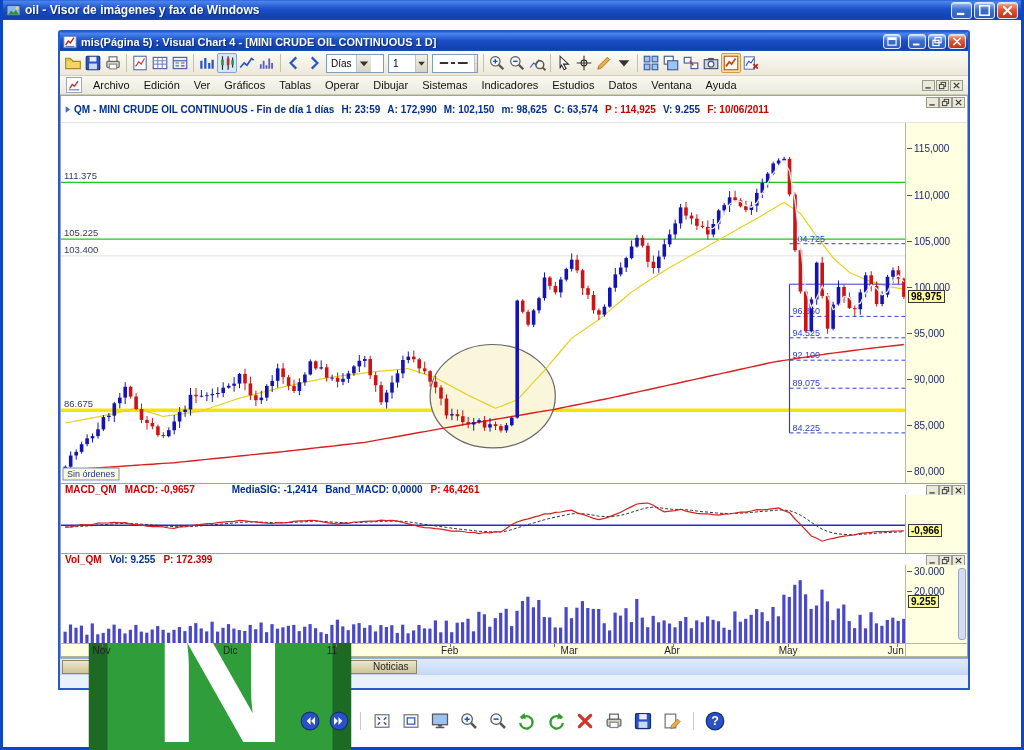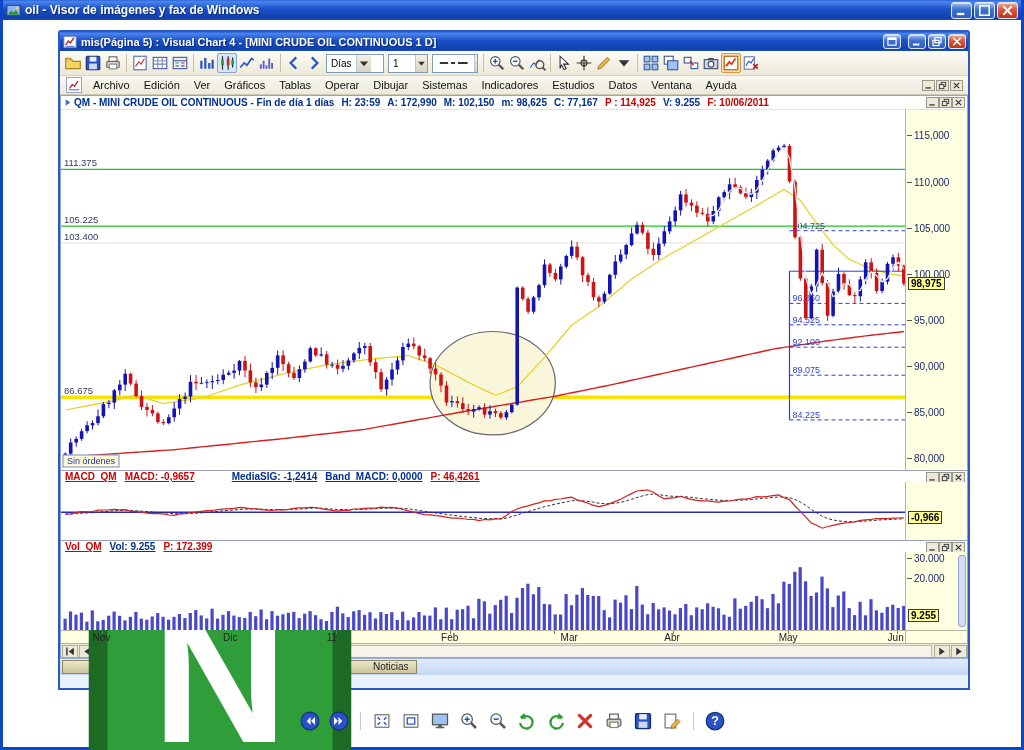--- a/index.html
+++ b/index.html
@@ -40,27 +40,27 @@
 .vc-menubar{height:19px;display:flex;align-items:center;background:linear-gradient(#faf8f0,#eceadb);border-bottom:1px solid #cfcab4;padding:0 2px;}
 .menu-logo{width:16px;height:16px;margin:0 4px;flex:none;border:1px solid #9aa6c8;background:#fff;display:flex;align-items:center;justify-content:center;}
 .menu-logo svg{width:13px;height:13px;}
 .menu-item{font-size:11px;color:#111;padding:2px 7px;white-space:nowrap;}
 .mdi-controls{margin-left:auto;display:flex;gap:1px;padding-right:3px;}
 .mini-btn{width:13px;height:11px;border:1px solid #9a9a8a;background:#ece9d8;display:inline-flex;align-items:center;justify-content:center;}
 .mini-btn svg{width:8px;height:8px;}
 
 .chart-region{margin:0;width:908px;height:563px;border:1px solid #8fa3d4;background:#fff;overflow:hidden;}
 .row{display:flex;width:906px;}
-.quote-row{height:14px;position:relative;background:#fff;border-bottom:1px solid #e2e2e2;align-items:center;}
+.quote-row{height:27px;position:relative;background:#fff;border-bottom:1px solid #e2e2e2;align-items:center;}
 .quote-row .marker{width:9px;height:9px;margin:0 2px;flex:none;}
 .q-seg{font-size:10px;font-weight:bold;margin-right:7px;white-space:nowrap;}
 .panel-controls{position:absolute;right:2px;top:1px;display:flex;}
 .main-row{height:360px;}
 .hdr-row{height:12px;position:relative;background:#fff;border-top:1px solid #9aa0b8;align-items:center;padding-left:4px;}
-.hdr-seg{font-size:10px;font-weight:bold;margin-right:8px;white-space:nowrap;text-decoration:underline;}
+.hdr-seg{font-size:10px;font-weight:bold;margin-right:8px;white-space:nowrap;}
 .macd-row{height:58px;}
 .vol-row{height:78px;}
 .plot{width:844px;height:100%;position:relative;background:#fff;}
 .plot svg{position:absolute;left:0;top:0;}
 .axis{width:62px;height:100%;position:relative;background:#ffffe1;border-left:1px solid #b9b59c;}
 .axis-tick{position:absolute;left:1px;display:flex;align-items:center;height:11px;font-size:10px;color:#1c2a6e;white-space:nowrap;}
 .axis-tick .dash{width:5px;border-top:1px solid #555;margin-right:2px;}
 .val-box{position:absolute;left:2px;background:#ffff96;border:1px solid #3a3a3a;font-size:10px;font-weight:bold;padding:0 2px;color:#000;white-space:nowrap;z-index:3;}
 .vscroll{position:absolute;right:1px;top:3px;bottom:3px;width:8px;background:#d4def0;border:1px solid #96a6c6;border-radius:3px;}
 .xaxis-row{height:13px;background:#ffffe1;border-top:1px solid #b9b59c;}
@@ -403,21 +403,21 @@
               <svg viewBox="0 0 10 10" style="display: block; width: 100%; height: 100%;">
                 <path d="M3 1.5L8 5L3 8.5z" fill="#4a6ab8"></path>
               </svg>
             </span>
           <span id="quote-segments" style="display:flex;align-items:center;">
               <span class="q-seg" style="color: rgb(0, 48, 144);">QM - MINI CRUDE OIL CONTINUOUS - Fin de día 1 días</span>
               <span class="q-seg" style="color: rgb(0, 48, 144);">H: 23:59</span>
               <span class="q-seg" style="color: rgb(0, 48, 144);">A: 172,990</span>
               <span class="q-seg" style="color: rgb(0, 48, 144);">M: 102,150</span>
               <span class="q-seg" style="color: rgb(0, 48, 144);">m: 98,625</span>
-              <span class="q-seg" style="color: rgb(0, 48, 144);">C: 77,167</span>
+              <span class="q-seg" style="color: rgb(0, 48, 144);">C: 63,574</span>
               <span class="q-seg" style="color: rgb(204, 0, 0);">P : 114,925</span>
               <span class="q-seg" style="color: rgb(0, 48, 144);">V: 9.255</span>
               <span class="q-seg" style="color: rgb(204, 0, 0);">F: 10/06/2011</span>
             </span>
           <span class="panel-controls" id="main-panel-controls">
               <span class="mini-btn">
                 <svg viewBox="0 0 10 10" style="display: block; width: 100%; height: 100%;">
                   <rect x="1.5" y="7" width="6" height="1.4" fill="#333"></rect>
                 </svg>
               </span>
@@ -1043,21 +1043,21 @@
           <div class="axis" id="vol-axis">
             <span class="vscroll"></span>
           <div class="axis-tick" style="top: 1px;">
                 <span class="dash"></span>
                 <span class="lab">30.000</span>
               </div>
               <div class="axis-tick" style="top: 20.5px;">
                 <span class="dash"></span>
                 <span class="lab">20.000</span>
               </div>
-              <div class="val-box" style="top: 57px;">9.255</div>
+              <div class="val-box" style="top: 30px;">9.255</div>
             </div>
         </div>
 
         <div class="row xaxis-row">
           <div class="xaxis-plot" id="xaxis">
               <span class="xtick" style="left: 40.6161px;"></span>
               <span class="xlab" style="left: 31.6161px;">Nov</span>
               <span class="xtick" style="left: 154.965px;"></span>
               <span class="xlab" style="left: 162px;">Dic</span>
               <span class="xtick" style="left: 274.758px;"></span>

